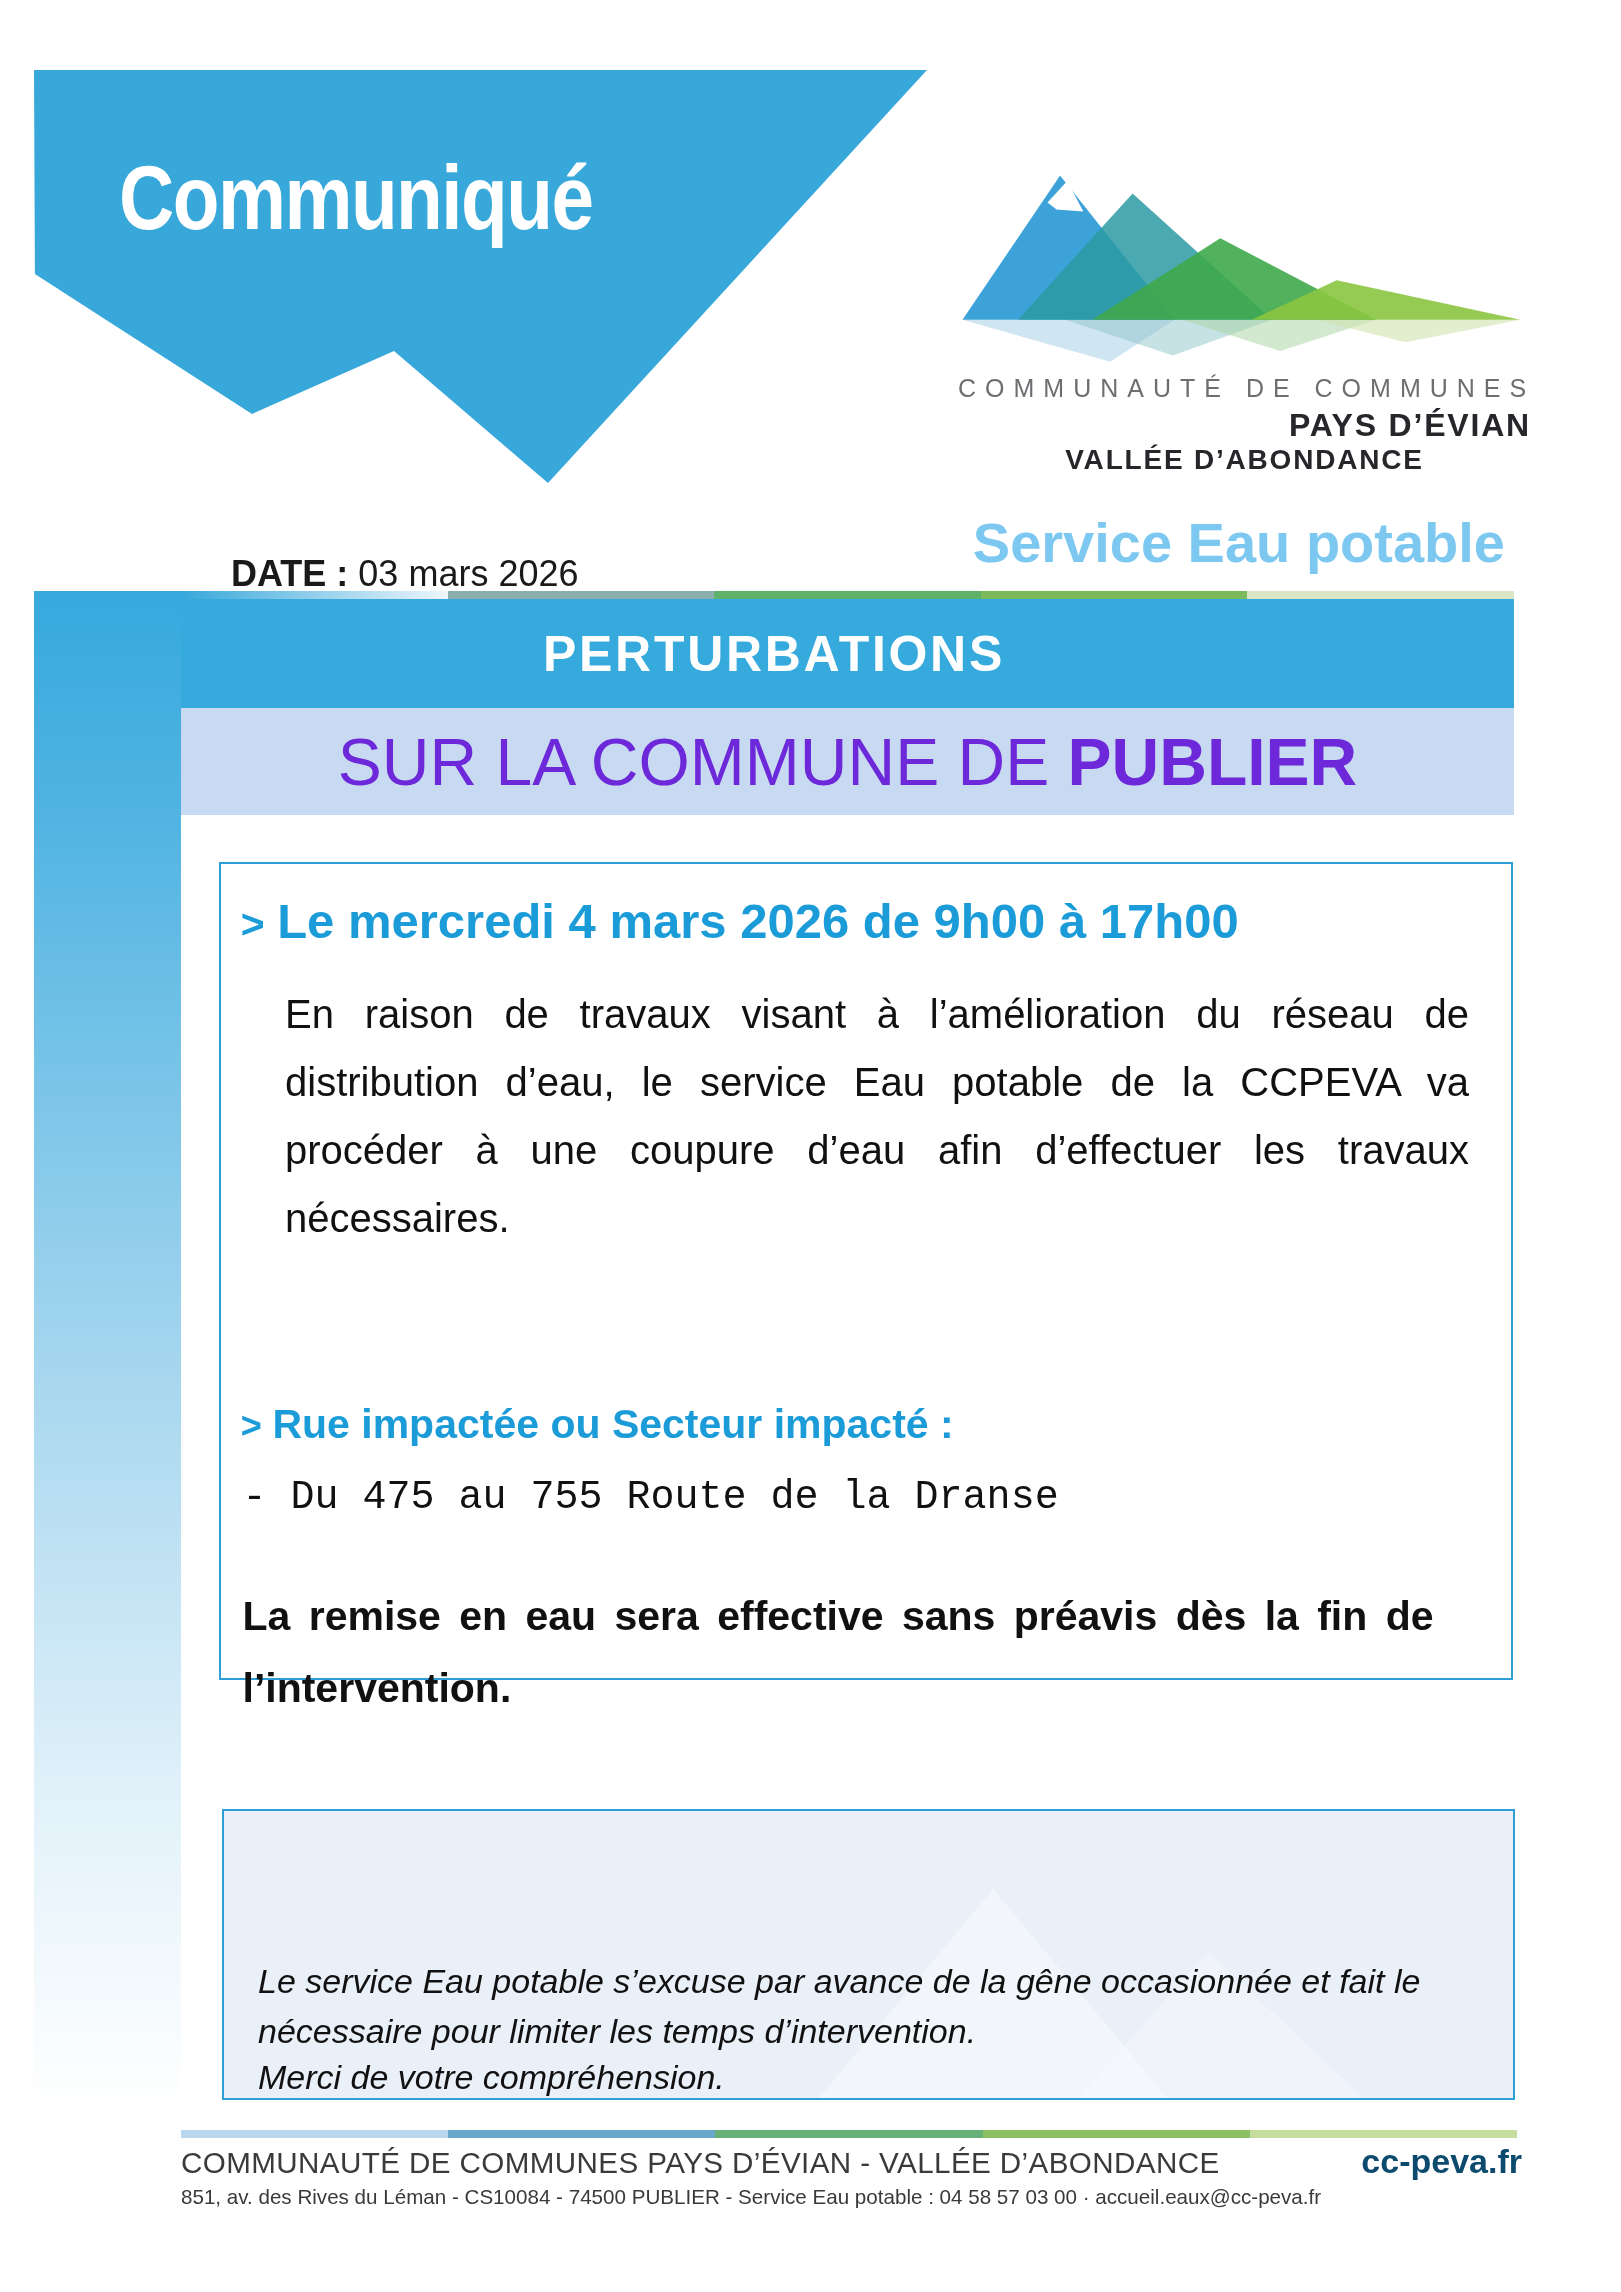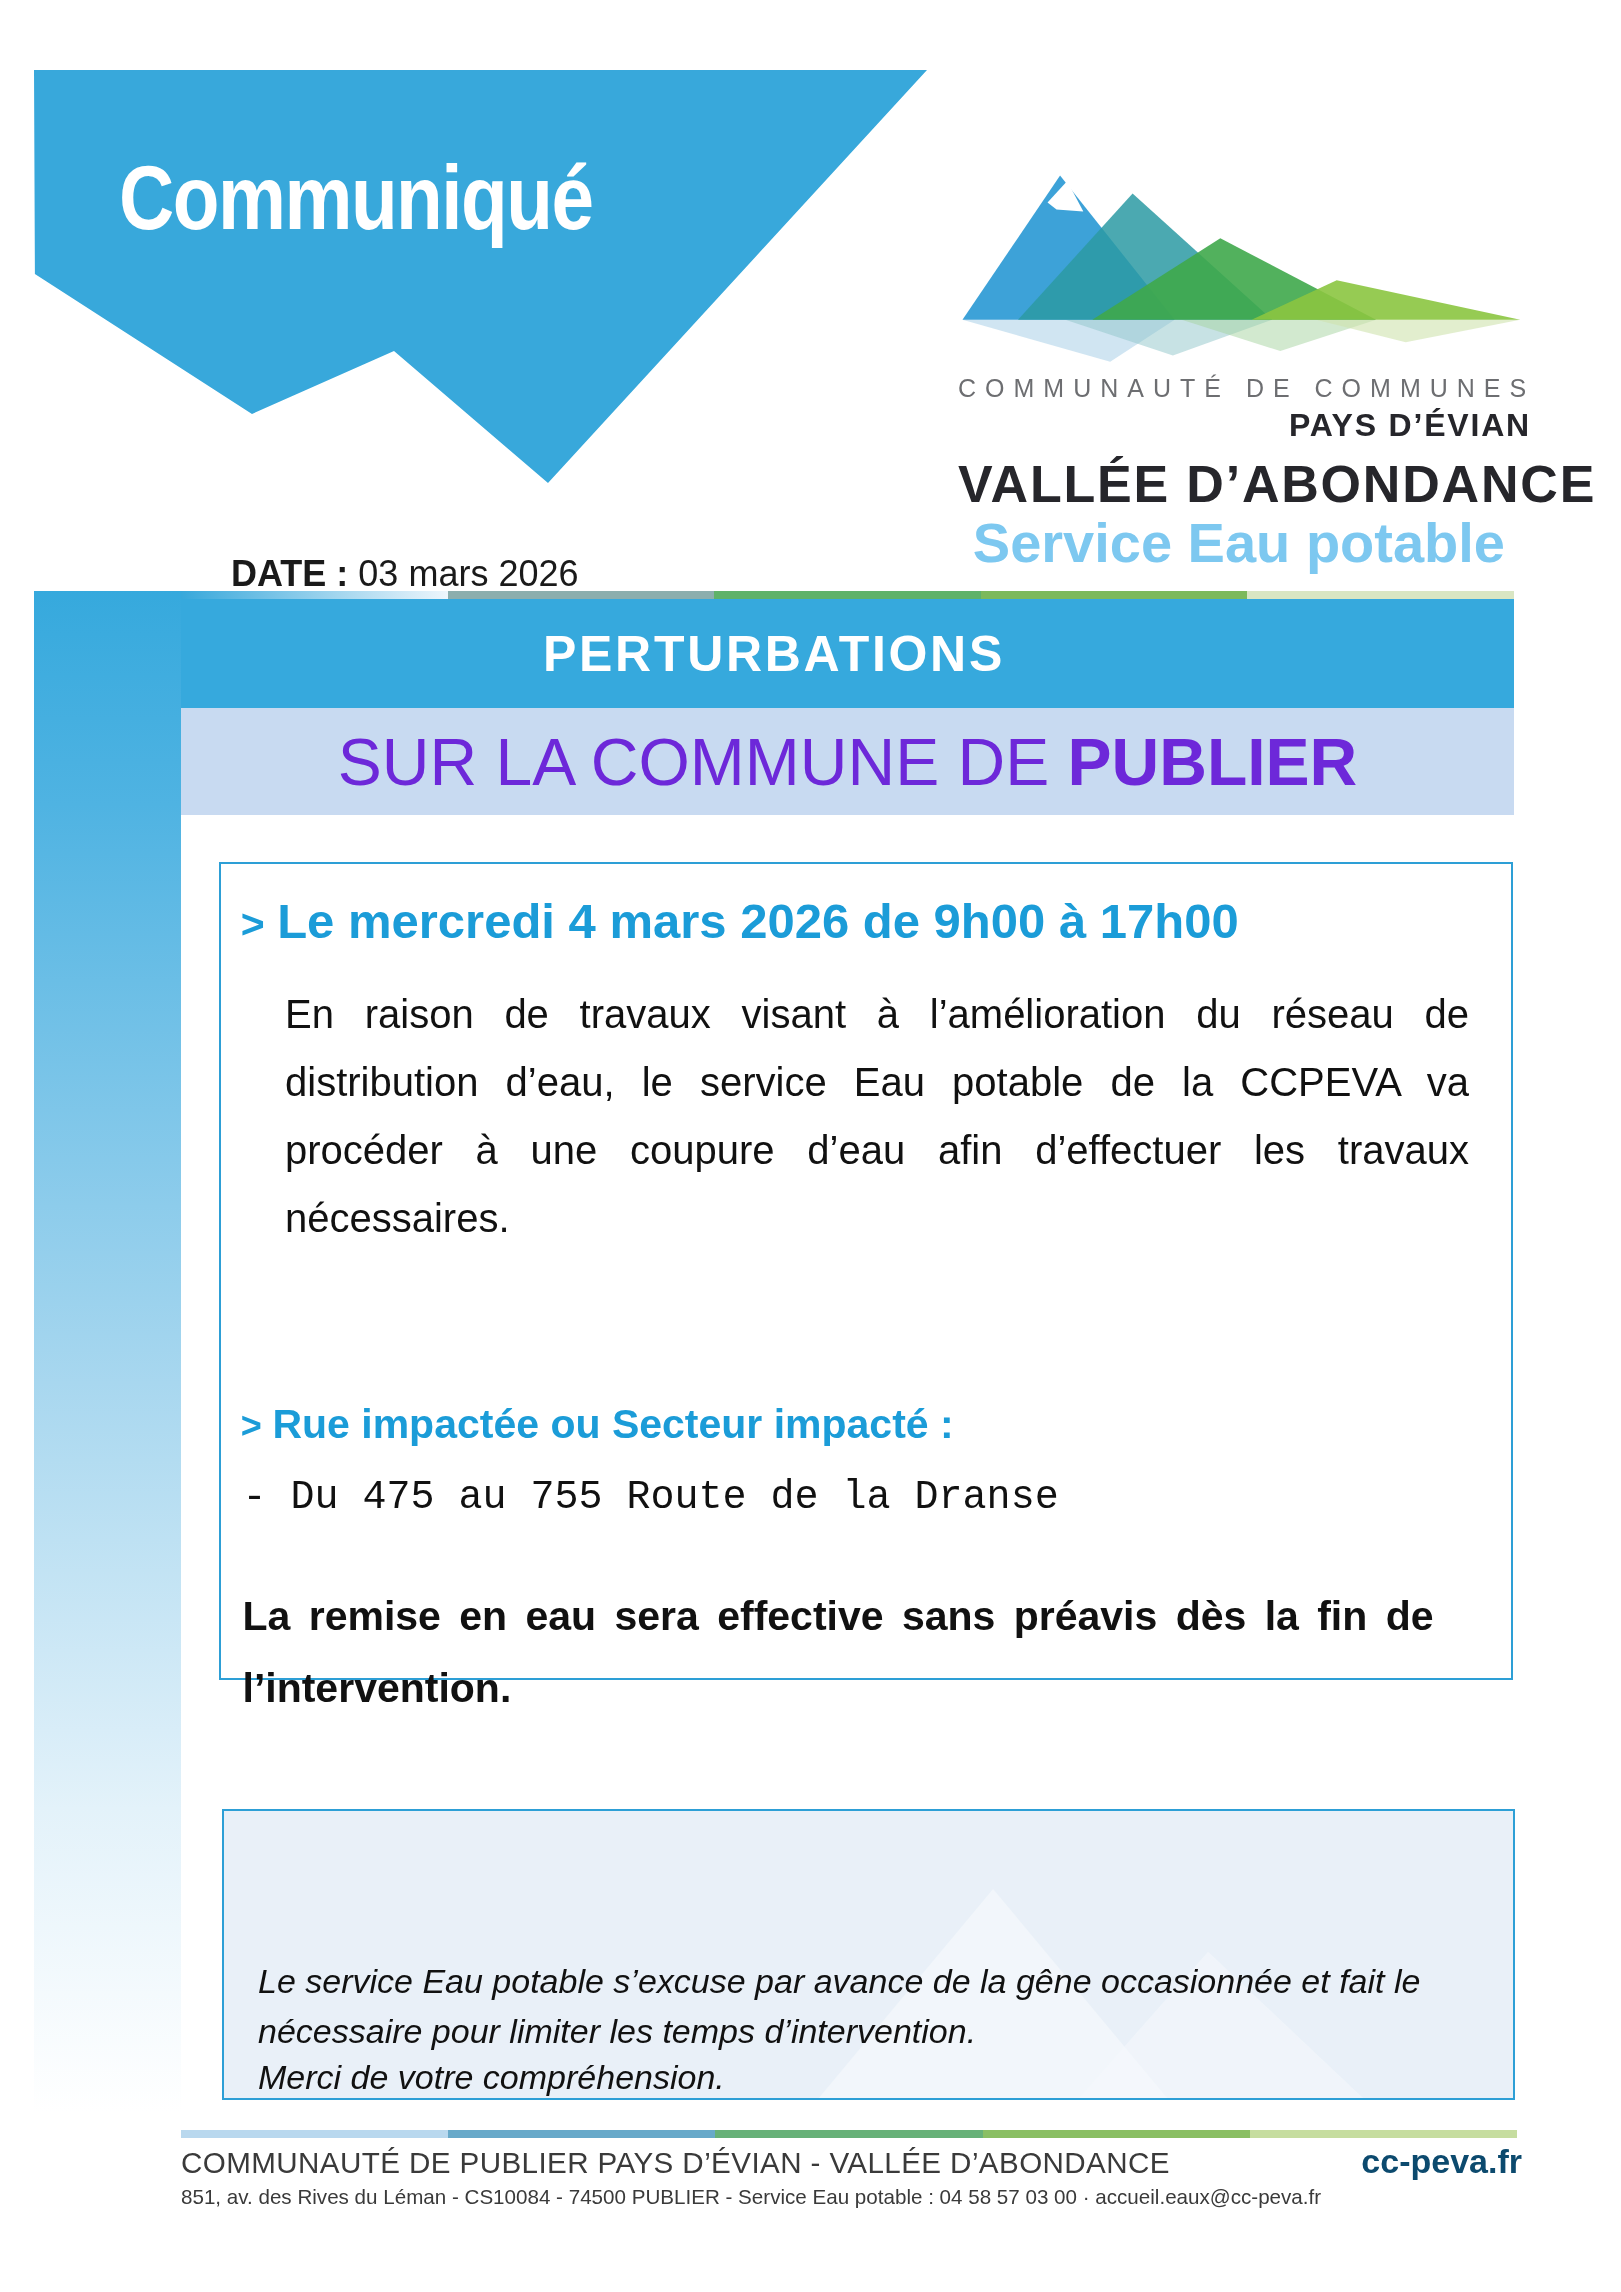--- a/index.html
+++ b/index.html
@@ -9,21 +9,21 @@
   
   .mast-shape{position:absolute;left:34px;top:70px;width:896px;height:421px;background:#38a8db;
      clip-path:polygon(0px 0px,893px 0px,514px 413px,360px 281px,218px 344px,0.9px 204px);}
   .mast-title{position:absolute;left:85px;top:77px;font-size:90px;font-weight:bold;color:#fff;
      letter-spacing:-1.8px;transform:scaleX(.85);transform-origin:left top;white-space:nowrap;}
 
   .logo{position:absolute;left:958px;top:172px;width:573px;}
   .logo svg{display:block;}
   .logo-line1{margin-top:5.4px;text-align:center;font-size:25px;letter-spacing:9px;color:#6d6e71;white-space:nowrap;}
   .logo-line2{margin-top:3.6px;text-align:right;font-size:32px;font-weight:bold;letter-spacing:1.8px;color:#26262b;white-space:nowrap;}
-  .logo-line3{margin-top:10px;text-align:center;font-size:52px;font-weight:bold;letter-spacing:1.8px;color:#26262b;white-space:nowrap;}
+  .logo-line3{margin-top:0;text-align:center;font-size:28px;font-weight:bold;letter-spacing:1.8px;color:#26262b;white-space:nowrap;}
 
   .date-line{position:absolute;left:231px;top:553px;font-size:36px;white-space:nowrap;}
   .date-line .lbl{font-weight:bold;}
   .service{position:absolute;left:896px;top:510px;width:609px;text-align:right;
      font-size:56px;font-weight:bold;color:#7dc8f0;white-space:nowrap;}
 
   
   .top-stripe{position:absolute;left:181px;top:591px;width:1333px;height:8px;display:flex;}
   .top-stripe .s1{flex:1;background:linear-gradient(to right,#38a8db,#eef6fc);}
   .top-stripe .s2{flex:1;background:#8caeae;}
@@ -145,18 +145,18 @@
     <div class="r-thanks">Merci de votre compréhension.</div>
   </div>
 
   <div class="foot-stripe">
     <div class="f1"></div>
     <div class="f2"></div>
     <div class="f3"></div>
     <div class="f4"></div>
     <div class="f5"></div>
   </div>
-  <div class="foot-org">COMMUNAUTÉ DE PUBLIER PAYS D’ÉVIAN - VALLÉE D’ABONDANCE</div>
+  <div class="foot-org">COMMUNAUTÉ DE COMMUNES PAYS D’ÉVIAN - VALLÉE D’ABONDANCE</div>
   <div class="foot-addr">851, av. des Rives du Léman - CS10084 - 74500 PUBLIER - Service Eau potable : 04 58 57 03 00 · accueil.eaux@cc-peva.fr</div>
   <div class="foot-site">cc-peva.fr</div>
 
 </div>
 
 
 </body></html>

